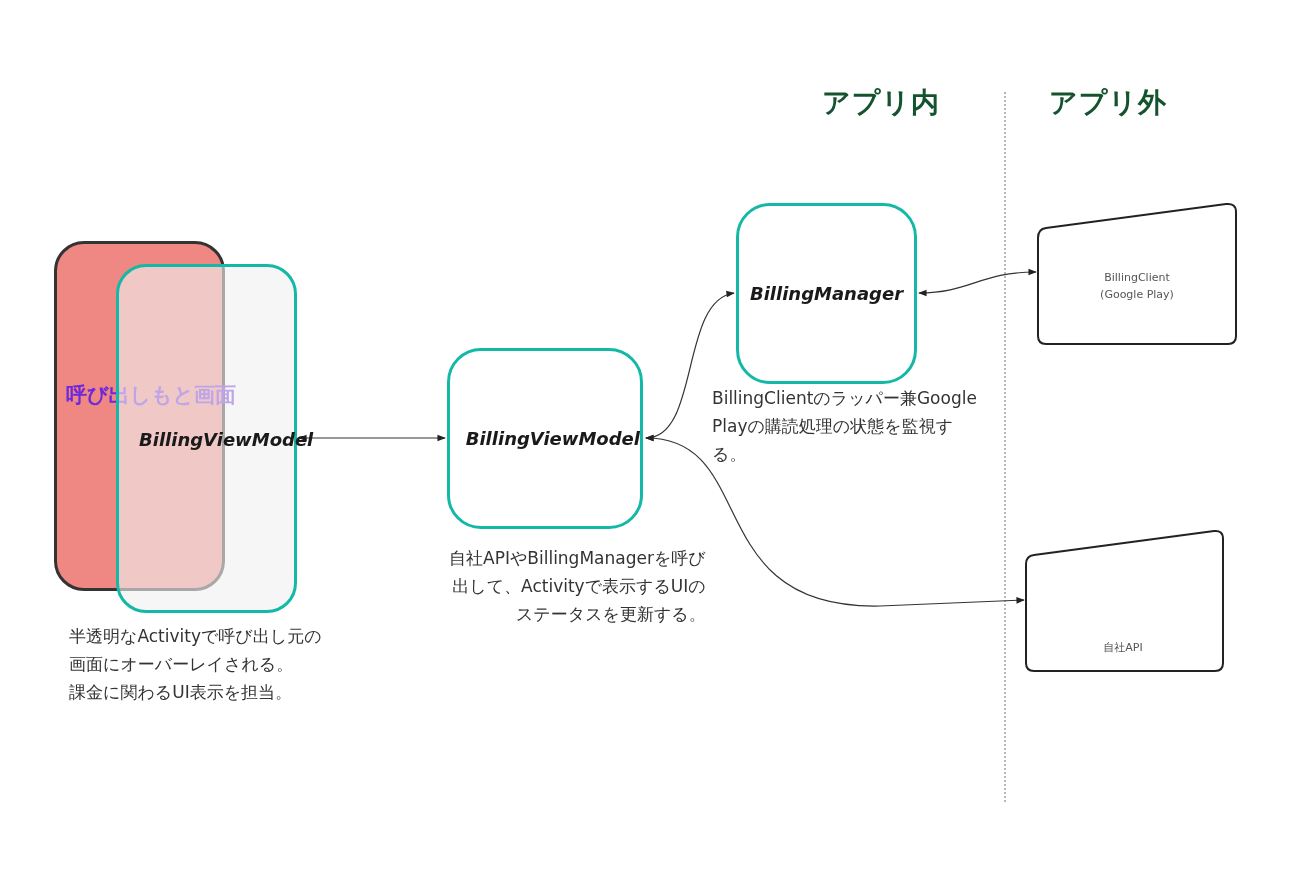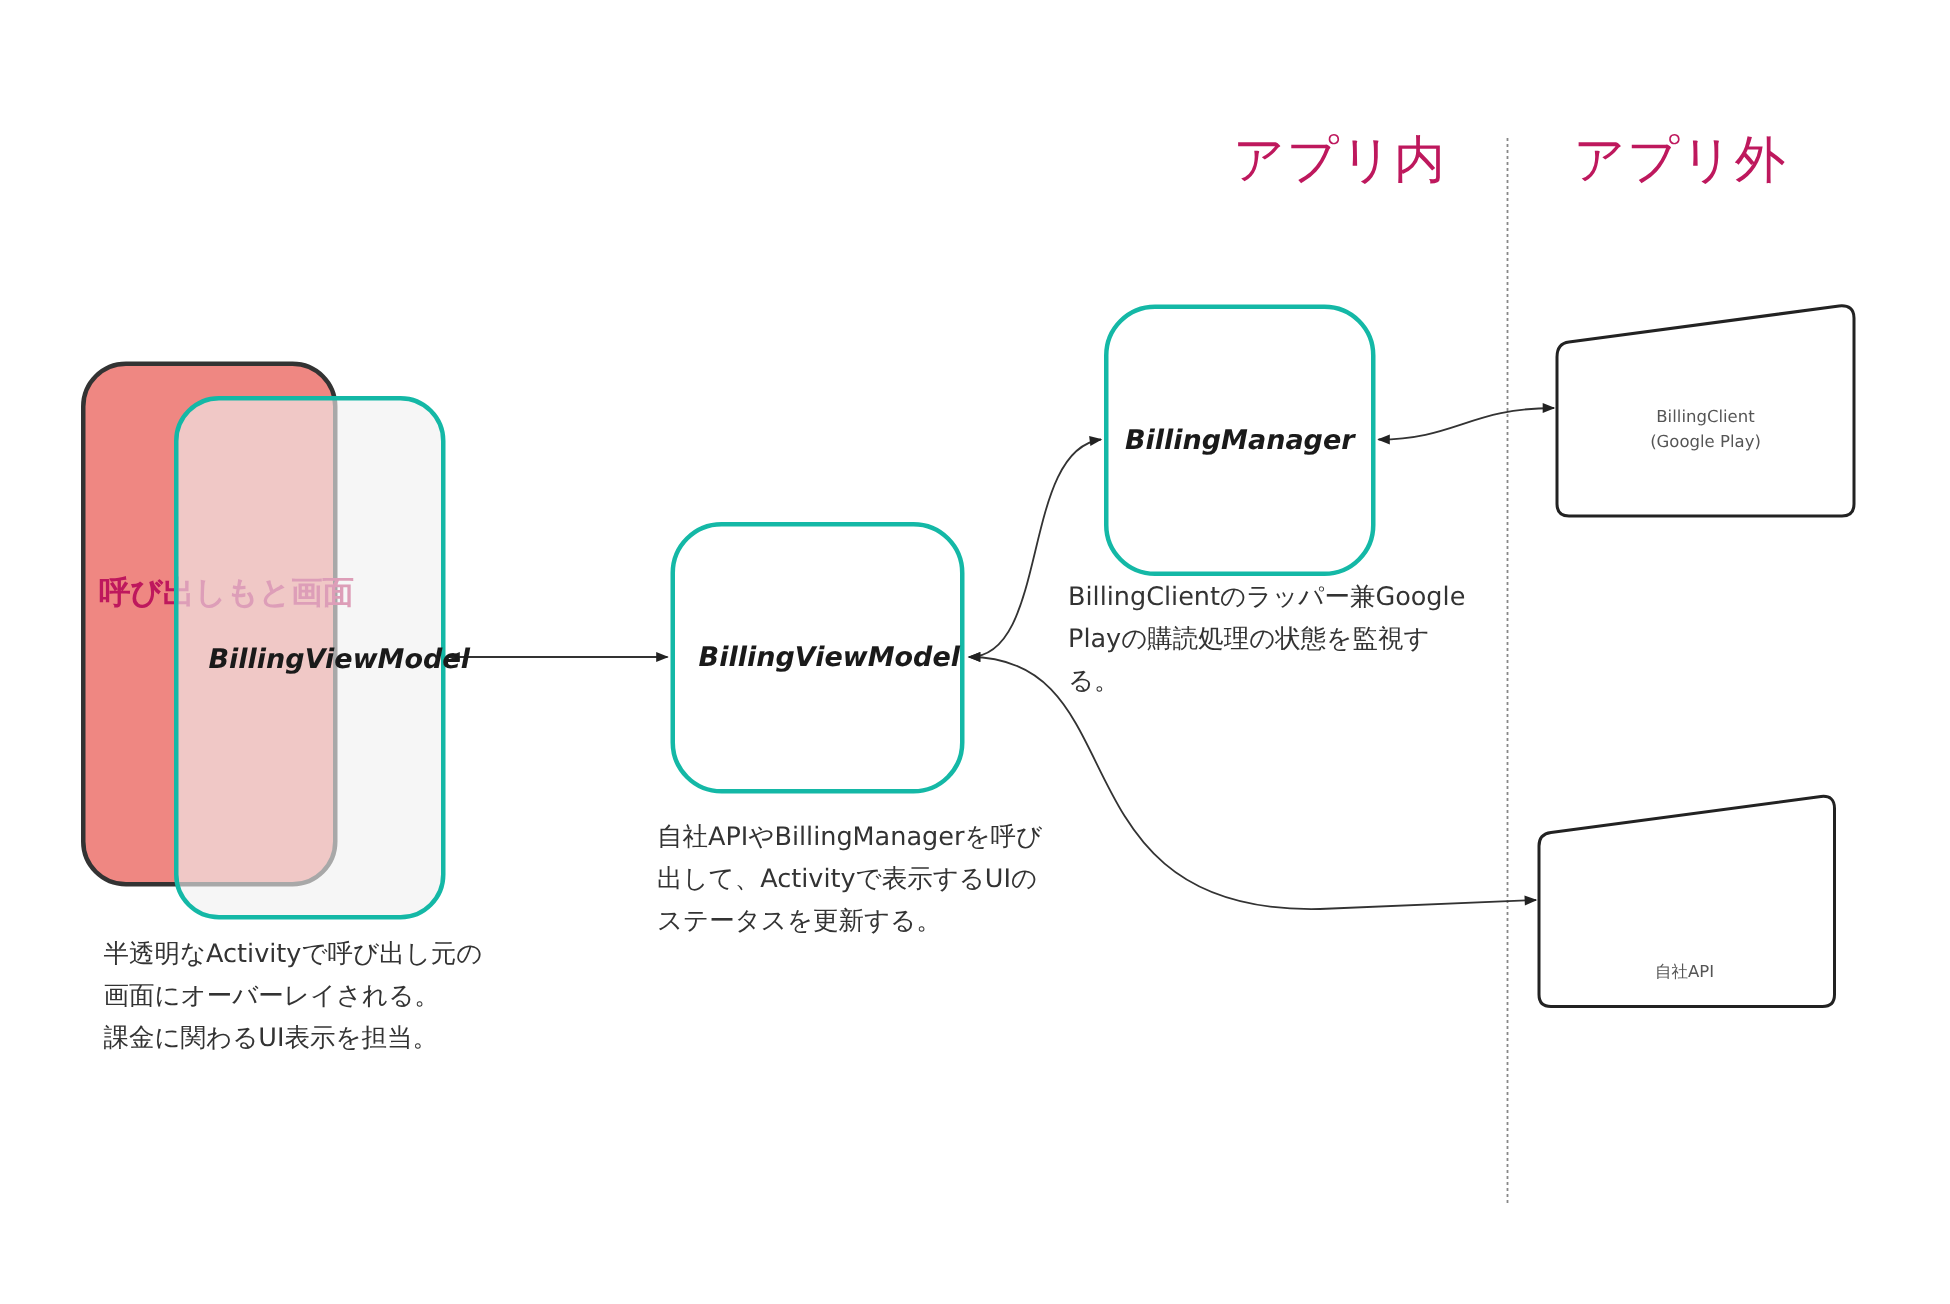--- a/index.html
+++ b/index.html
@@ -1,27 +1,27 @@
 <!DOCTYPE html>
 <html><head>
 <meta charset="utf-8">
 <style>
   html, body { margin: 0; padding: 0; background: #ffffff; }
   body { width: 1300px; height: 869px; position: relative; overflow: hidden;
          font-family: "DejaVu Sans", "Liberation Sans", sans-serif; color: #222; }
   #diagram { position: absolute; left: 0; top: 0; }
-  .zone-label { position: absolute; font-size: 34px; color: #be185d; font-weight: 400; letter-spacing: 1px; }
+  .zone-label { position: absolute; font-size: 28px; color: #14532d; font-weight: 700; letter-spacing: 1px; }
   .node { position: absolute; box-sizing: border-box; border: 3px solid #14b8a6; background: #fff;
           display: flex; align-items: center; justify-content: center; text-align: center; font-style: italic; }
   .node-title { font-weight: 700; font-size: 18px; color: #1a1a1a; }
   .desc { position: absolute; font-size: 17px; line-height: 28px; color: #333; white-space: pre-line; }
   .ext-label { position: absolute; font-size: 11px; color: #555; text-align: center; line-height: 17px; white-space: pre-line; }
   #caller-screen { background: #ef8782; border-radius: 30px; left: 54px; top: 241px; width: 171px; height: 350px; border-color: #333; }
   #caller-label { position: absolute; left: 66px; top: 380px; width: 170px; font-size: 21px; font-weight: 700;
-                  color: #be185d; line-height: 30px; text-align: center; }
+                  color: #6d28d9; line-height: 30px; text-align: center; }
   #billing-activity { left: 116px; top: 264px; width: 181px; height: 349px; border-radius: 30px;
                       background: rgba(240,240,240,0.62); }
   #billing-activity .node-title { position: absolute; left: 20px; top: 162px; }
   #billing-viewmodel { left: 447px; top: 348px; width: 196px; height: 181px; border-radius: 34px; justify-content: flex-end; }
   #billing-manager { left: 736px; top: 203px; width: 181px; height: 181px; border-radius: 34px; }
 </style>
 </head>
 <body>
 
 <svg id="diagram" width="1300" height="869" viewBox="0 0 1300 869">
@@ -52,21 +52,21 @@
 <div class="node" id="billing-activity">
   <span class="node-title">BillingViewModel</span>
 </div>
 <div class="desc" style="left:69px; top:622px;">半透明なActivityで呼び出し元の
 画面にオーバーレイされる。
 課金に関わるUI表示を担当。</div>
 
 <div class="node" id="billing-viewmodel">
   <span class="node-title">BillingViewModel</span>
 </div>
-<div class="desc" style="left:438px; top:544px;">自社APIやBillingManagerを呼び
+<div class="desc" style="left:449px; top:544px;text-align:right;">自社APIやBillingManagerを呼び
 出して、Activityで表示するUIの
 ステータスを更新する。</div>
 
 <div class="node" id="billing-manager">
   <span class="node-title">BillingManager</span>
 </div>
 <div class="desc" style="left:712px; top:384px;">BillingClientのラッパー兼Google
 Playの購読処理の状態を監視す
 る。</div>
 

